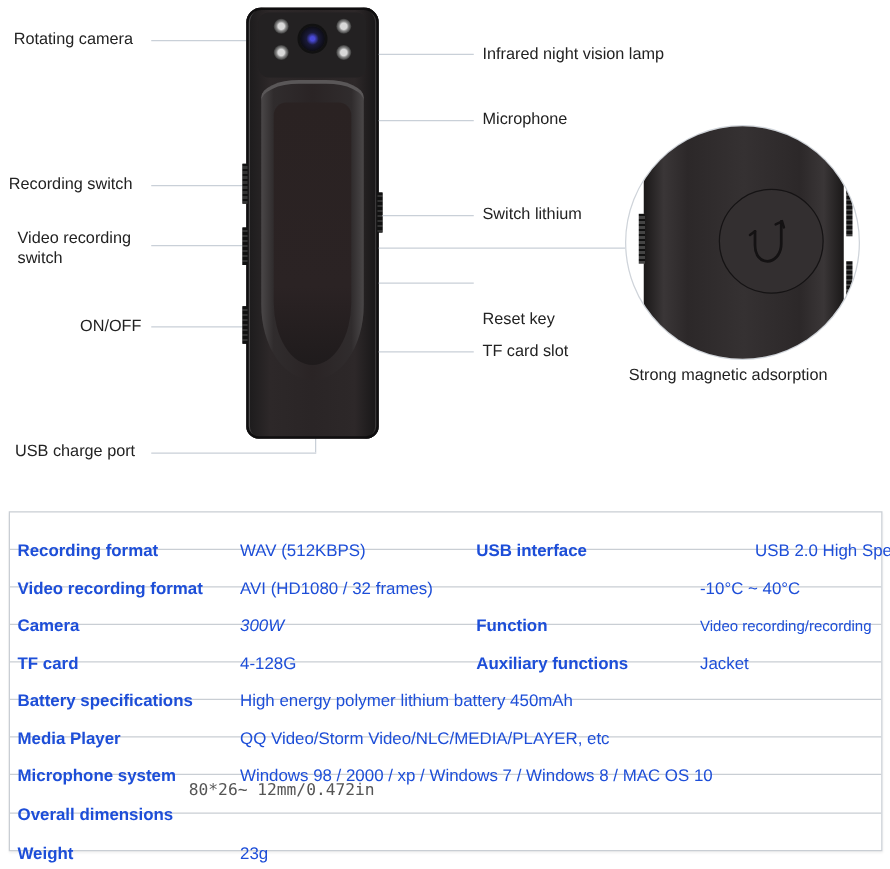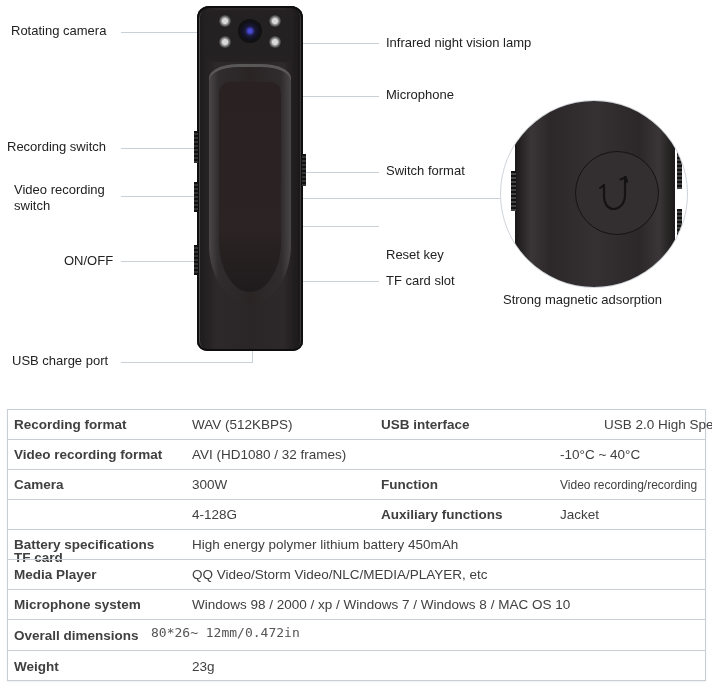--- a/index.html
+++ b/index.html
@@ -63,21 +63,21 @@
   .zoom-sidebtn { position: absolute; width: 5px; background-image: repeating-linear-gradient(180deg, #111 0 2px, #444 2px 4px); }
 
   
   .spec-table {
     position: absolute; left: 7px; top: 409px; width: 699px; height: 272px;
     border: 1px solid #c9ced4; border-collapse: collapse;
     box-shadow: 0 1px 2px rgba(0,0,0,0.06);
   }
   .row { position: absolute; left: 0; width: 100%; border-bottom: 1px solid #c9ced4; }
   .row:last-child { border-bottom: none; }
-  .cell { position: absolute; top: 0; height: 100%; display: flex; align-items: center; font-size: 13.5px; color: #404040; white-space: nowrap; }
+  .cell { position: absolute; top: 16px; height: 100%; display: flex; align-items: center; font-size: 13.5px; color: #1d4ed8; white-space: nowrap; }
   .cell.key { font-weight: bold; }
   .cell.small { font-size: 12px; }
   .cell.mono { font-family: "DejaVu Sans Mono", monospace; font-size: 13px; color: #555; }
 </style>
 </head>
 <body>
 
 <div class="label" style="left:11px; top:23px;">Rotating camera</div>
 <div class="leader" style="left:121px; top:32px; width:76px;"></div>
 
@@ -113,21 +113,21 @@
 <div class="side-btn" style="left:194px; top:245px; height:30px;"></div>
 <div class="side-btn" style="left:302px; top:154px; height:32px;"></div>
 
 <div class="leader" style="left:303px; top:43px; width:76px;"></div>
 <div class="label" style="left:386px; top:35px;">Infrared night vision lamp</div>
 
 <div class="leader" style="left:303px; top:96px; width:76px;"></div>
 <div class="label" style="left:386px; top:87px;">Microphone</div>
 
 <div class="leader" style="left:306px; top:172px; width:73px;"></div>
-<div class="label" style="left:386px; top:163px;">Switch format</div>
+<div class="label" style="left:386px; top:163px;">Switch lithium</div>
 
 <div class="leader" style="left:303px; top:198px; width:197px;"></div>
 
 <div class="leader" style="left:303px; top:226px; width:76px;"></div>
 <div class="label" style="left:386px; top:217px;margin-top:30px;">Reset key</div>
 
 <div class="leader" style="left:303px; top:281px; width:76px;"></div>
 <div class="label" style="left:386px; top:273px;">TF card slot</div>
 
 <div class="zoom-circle">
@@ -153,26 +153,26 @@
     <div class="cell key" style="left:373px;">USB interface</div>
     <div class="cell" style="left:552px;margin-left:44px;">USB 2.0 High Speed</div>
   </div>
   <div class="row" style="top:30px; height:30px;">
     <div class="cell key" style="left:6px;">Video recording format</div>
     <div class="cell" style="left:184px;">AVI (HD1080 / 32 frames)</div>
     <div class="cell" style="left:552px;">-10°C ~ 40°C</div>
   </div>
   <div class="row" style="top:60px; height:30px;">
     <div class="cell key" style="left:6px;">Camera</div>
-    <div class="cell" style="left:184px;">300W</div>
+    <div class="cell" style="left:184px;font-style:italic;">300W</div>
     <div class="cell key" style="left:373px;">Function</div>
     <div class="cell small" style="left:552px;">Video recording/recording</div>
   </div>
   <div class="row" style="top:90px; height:30px;">
-    <div class="cell key" style="left:6px;margin-top:43px;">TF card</div>
+    <div class="cell key" style="left:6px;">TF card</div>
     <div class="cell" style="left:184px;">4-128G</div>
     <div class="cell key" style="left:373px;">Auxiliary functions</div>
     <div class="cell" style="left:552px;">Jacket</div>
   </div>
   <div class="row" style="top:120px; height:30px;">
     <div class="cell key" style="left:6px;">Battery specifications</div>
     <div class="cell" style="left:184px;">High energy polymer lithium battery 450mAh</div>
   </div>
   <div class="row" style="top:150px; height:30px;">
     <div class="cell" style="left:184px;">QQ Video/Storm Video/NLC/MEDIA/PLAYER, etc</div>

